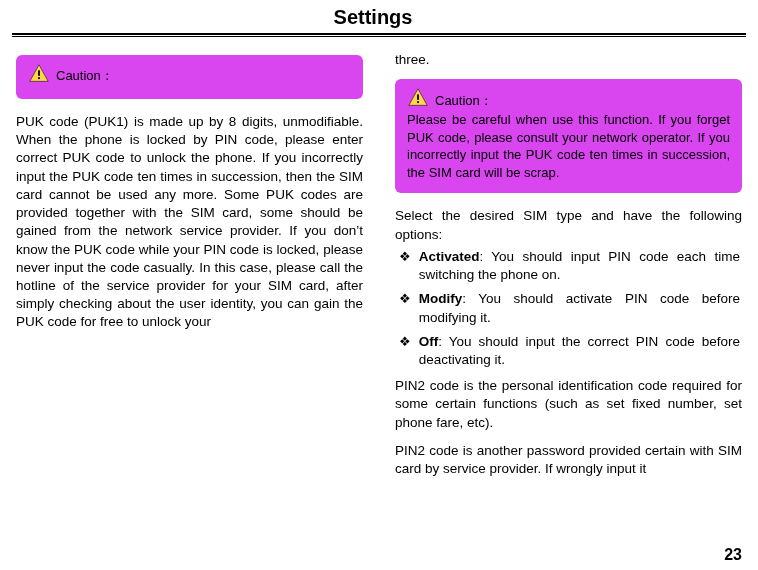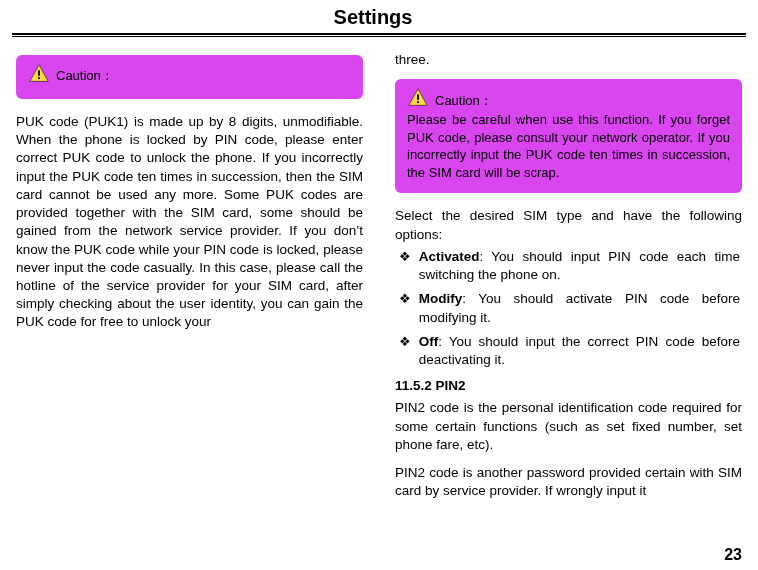--- a/index.html
+++ b/index.html
@@ -138,20 +138,19 @@
       <div class="opt-item">
         <span class="opt-bullet">❖</span>
         <span class="opt-text"><span class="opt-label">Modify</span><span>: You should activate PIN code before modifying it.</span></span>
       </div>
       <div class="opt-item">
         <span class="opt-bullet">❖</span>
         <span class="opt-text"><span class="opt-label">Off</span><span>: You should input the correct PIN code before deactivating it.</span></span>
       </div>
     </div>
 
-    <div class="subhead">11.5.2 PIN2</div>
     <div class="para">PIN2 code is the personal identification code required for some certain functions (such as set fixed number, set phone fare, etc).</div>
     <div class="para">PIN2 code is another password provided certain with SIM card by service provider. If wrongly input it</div>
   </div>
 
 </div>
 
 <div class="pagenum">23</div>
 
 </body></html>

